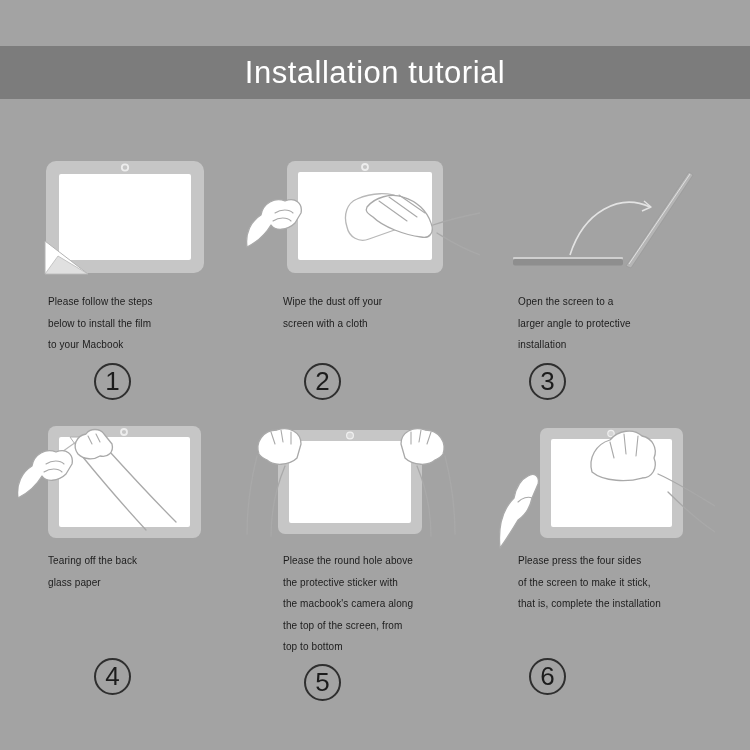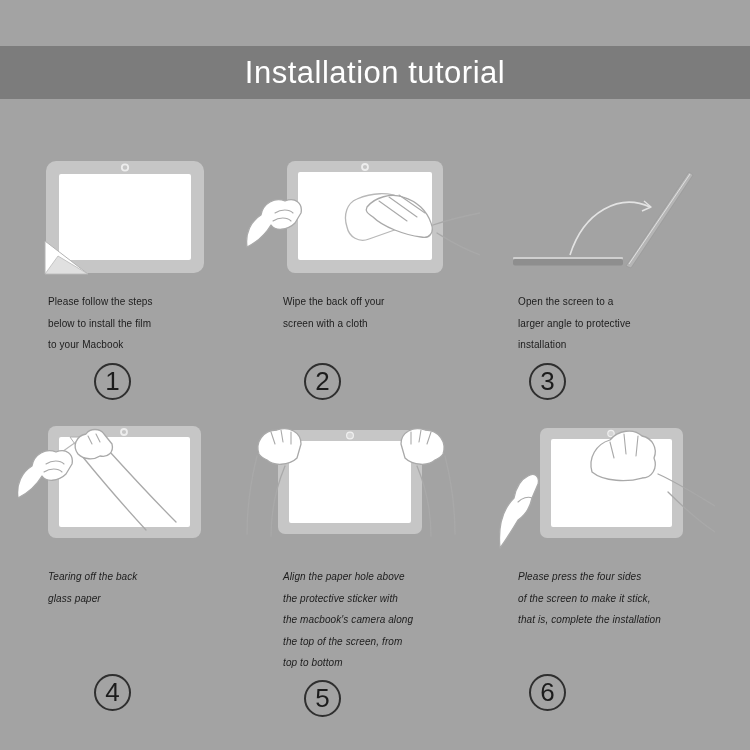--- a/index.html
+++ b/index.html
@@ -26,21 +26,21 @@
   .row1 .illus{height:165px;}
   .row2 .illus{height:150px;}
   .caption{
     margin-top:6px;
     padding-left:38px;
     font-size:10px;line-height:21.5px;color:#1c1c1c;
     white-space:pre-line;
     letter-spacing:0.1px;
   }
   .row1 .caption{min-height:68px;}
-  .row2 .caption{margin-top:16px;min-height:102px;font-style:italic;}
+  .row2 .caption{margin-top:0;min-height:102px;}
   .circle{
     width:33px;height:33px;
     border:2px solid #2f2f2f;border-radius:50%;
     display:flex;align-items:center;justify-content:center;
     font-size:26px;color:#1c1c1c;
     margin-top:4px;
   }
   .row2 .circle{margin-top:6px;}
   .c1 .circle{margin-left:84px;}
   .c2 .circle{margin-left:59px;}
@@ -94,21 +94,21 @@
 
             <path class="hand" d="M 122,52 C 130,42 146,38 158,42 C 172,46 182,56 186,68 C 190,78 184,84 176,82 C 160,80 138,72 128,62 C 122,58 120,56 122,52 Z"></path>
             <path class="hline" d="M 134,46 L 162,66"></path>
             <path class="hline" d="M 144,42 L 172,62"></path>
             <path class="hline" d="M 154,40 L 180,58"></path>
 
             <path class="armline" d="M 235,58 C 214,62 200,66 188,70"></path>
             <path class="armline" d="M 235,100 C 214,92 202,84 192,78"></path>
           </svg>
         </div>
-        <div class="caption">Wipe the back off your
+        <div class="caption">Wipe the dust off your
 screen with a cloth</div>
         <div class="circle">2</div>
       </div>
 
       <div class="step c3">
         <div class="illus">
           <svg width="235" height="130" viewBox="0 0 235 130">
 
             <path d="M 90,100 C 104,56 140,38 170,52" fill="none" stroke="#e3e3e3" stroke-width="1.6"></path>
             <path d="M 164,46 L 171,52 L 162,56" fill="none" stroke="#e3e3e3" stroke-width="1.4" stroke-linejoin="round"></path>
@@ -177,21 +177,21 @@
             <g transform="matrix(-1,0,0,1,212,0)">
               <path class="hand" d="M 14,34 C 10,22 18,10 32,10 C 44,6 56,12 56,24 L 52,38 C 44,46 28,46 22,40 C 18,38 15,36 14,34 Z"></path>
               <path class="hline" d="M 26,12 L 30,24"></path>
               <path class="hline" d="M 36,10 L 38,22"></path>
               <path class="hline" d="M 46,12 L 46,24"></path>
               <path class="armline" d="M 12,36 C 6,60 2,86 2,114"></path>
               <path class="armline" d="M 40,46 C 30,70 26,92 26,116"></path>
             </g>
           </svg>
         </div>
-        <div class="caption">Align the paper hole above
+        <div class="caption">Please the round hole above
 the protective sticker with
 the macbook's camera along
 the top of the screen, from
 top to bottom</div>
         <div class="circle">5</div>
       </div>
 
       <div class="step c3">
         <div class="illus">
           <svg width="235" height="130" viewBox="0 0 235 130">

